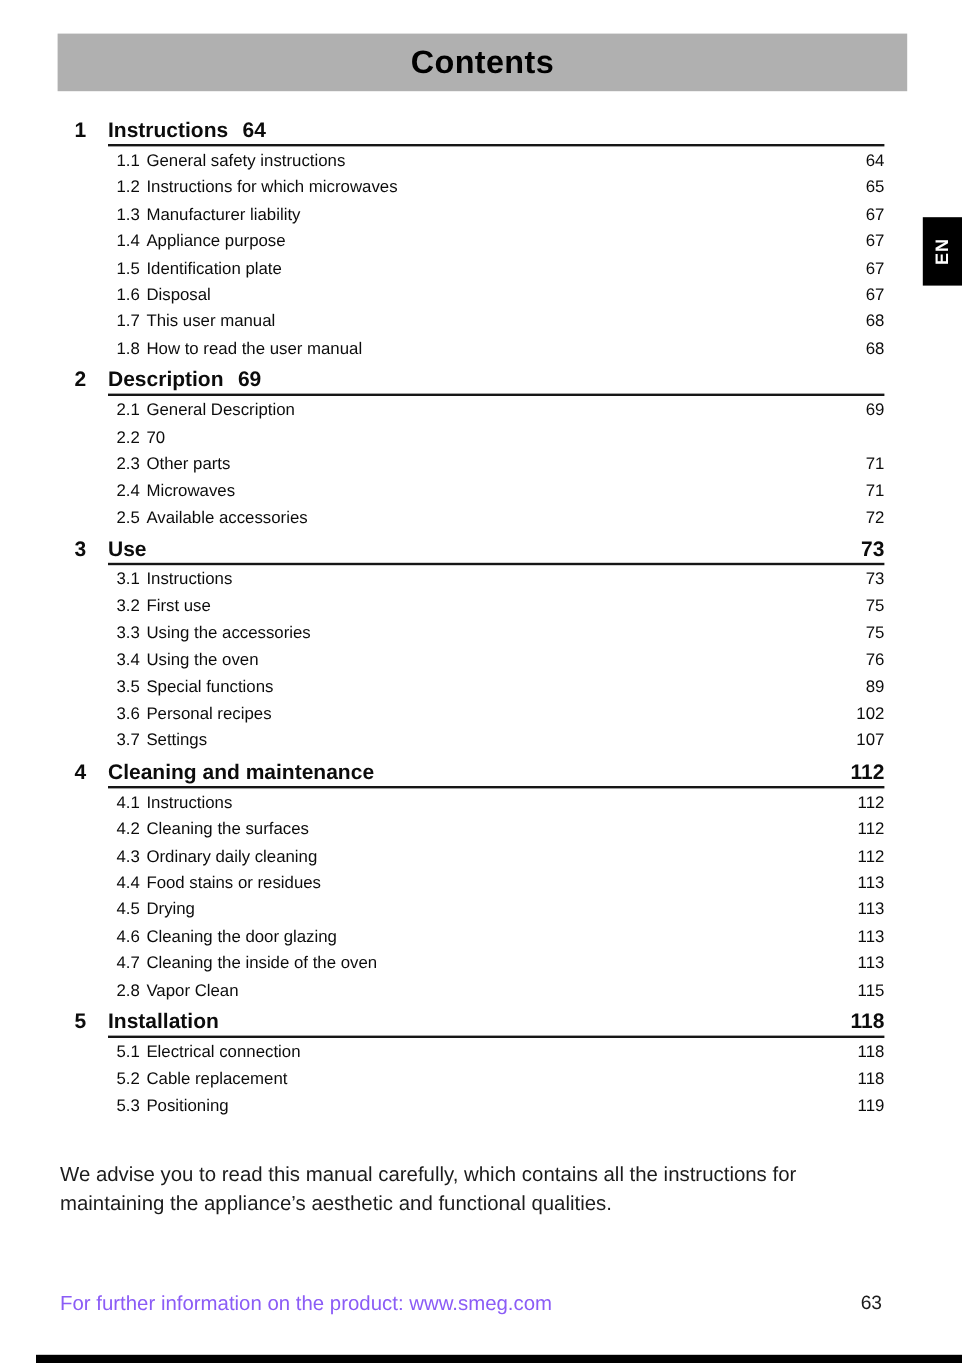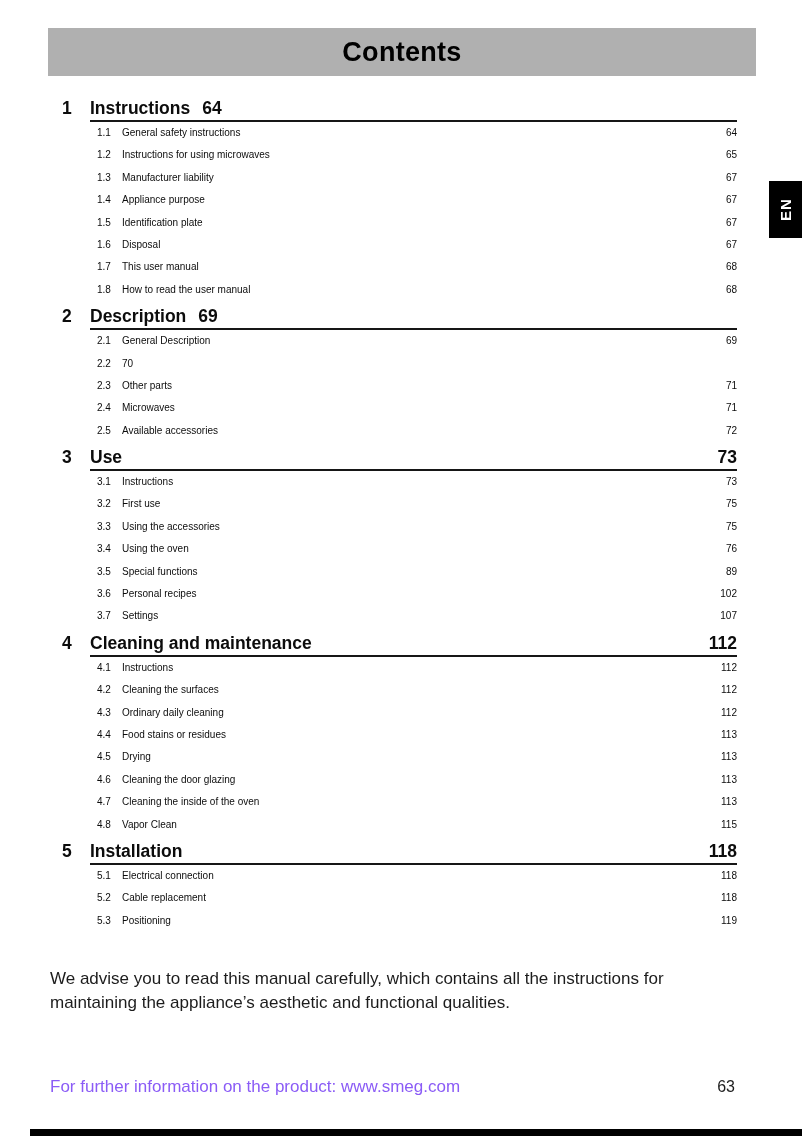--- a/index.html
+++ b/index.html
@@ -49,21 +49,21 @@
   }
   .sec-num { width: 28px; flex: none; }
   .sec-page.inline { margin-left: 12px; }
   .sec-page.right  { margin-left: auto; }
   .sec-rule {
     border-top: 2px solid #161616;
     margin-left: 28px; height: 0;
   }
   .item {
     display: flex; align-items: baseline;
-    font-size: 10px; line-height: 22.4px; height: 22.4px;
+    font-size: 14px; line-height: 22.4px; height: 22.4px;
     padding-left: 35px; color: #0c0c0c;
   }
   .item-num { width: 25px; flex: none; }
   .item-title { flex: 1 1 auto; padding-right: 8px; }
   .item-page { flex: none; text-align: right; }
 
   
   .footer-note {
     position: absolute; left: 50px; top: 950px; width: 662px;
     font-size: 17px; line-height: 24px; color: #1c1c1c;
@@ -101,21 +101,21 @@
         <span class="sec-page inline">64</span>
       </div>
       <div class="sec-rule"></div>
       <div class="item">
         <span class="item-num">1.1</span>
         <span class="item-title">General safety instructions</span>
         <span class="item-page">64</span>
       </div>
       <div class="item">
         <span class="item-num">1.2</span>
-        <span class="item-title">Instructions for using microwaves</span>
+        <span class="item-title">Instructions for which microwaves</span>
         <span class="item-page">65</span>
       </div>
       <div class="item">
         <span class="item-num">1.3</span>
         <span class="item-title">Manufacturer liability</span>
         <span class="item-page">67</span>
       </div>
       <div class="item">
         <span class="item-num">1.4</span>
         <span class="item-title">Appliance purpose</span>
@@ -247,21 +247,21 @@
         <span class="item-num">4.6</span>
         <span class="item-title">Cleaning the door glazing</span>
         <span class="item-page">113</span>
       </div>
       <div class="item">
         <span class="item-num">4.7</span>
         <span class="item-title">Cleaning the inside of the oven</span>
         <span class="item-page">113</span>
       </div>
       <div class="item">
-        <span class="item-num">4.8</span>
+        <span class="item-num">2.8</span>
         <span class="item-title">Vapor Clean</span>
         <span class="item-page">115</span>
       </div>
       <div class="sec-row">
         <span class="sec-num">5</span>
         <span class="sec-title">Installation</span>
         <span class="sec-page right">118</span>
       </div>
       <div class="sec-rule"></div>
       <div class="item">

